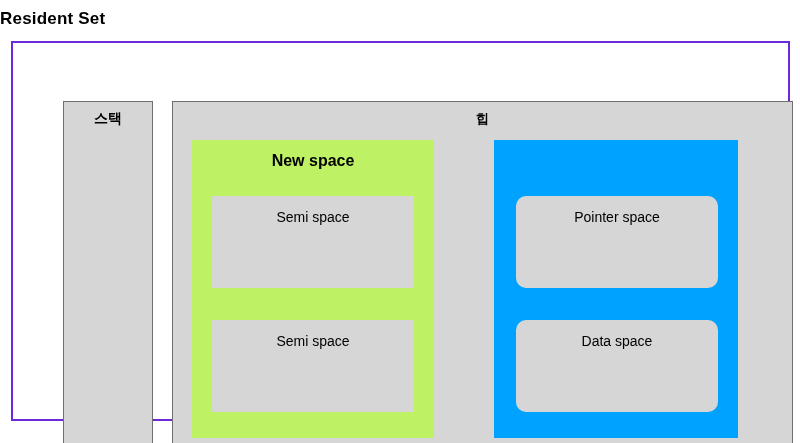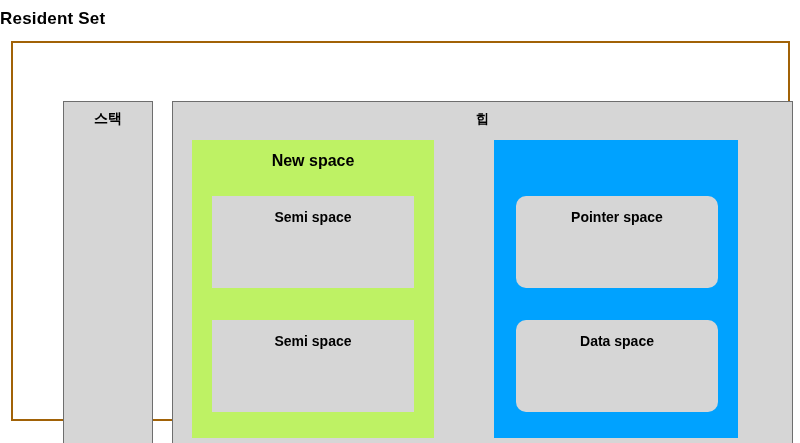--- a/index.html
+++ b/index.html
@@ -36,21 +36,21 @@
     letter-spacing: 0.2px;
   }
 
   
   .resident-frame {
     position: absolute;
     left: 11px;
     top: 41px;
     width: 779px;
     height: 380px;
-    border: 2px solid #a16207;
+    border: 2px solid #6d28d9;
     background: #ffffff;
     box-sizing: border-box;
   }
 
   
   .stack-box {
     position: absolute;
     left: 50px;
     top: 58px;
     width: 90px;
@@ -145,21 +145,21 @@
     height: 92px;
     border-radius: 10px;
   }
   .sub-label {
     position: absolute;
     left: 0;
     top: 13px;
     width: 100%;
     text-align: center;
     font-size: 14px;
-    font-weight: bold;
+    font-weight: normal;
     color: #000000;
   }
 </style>
 </head>
 <body>
 
 <div id="diagram-root">
 
   <div class="diagram-title">Resident Set</div>
 

